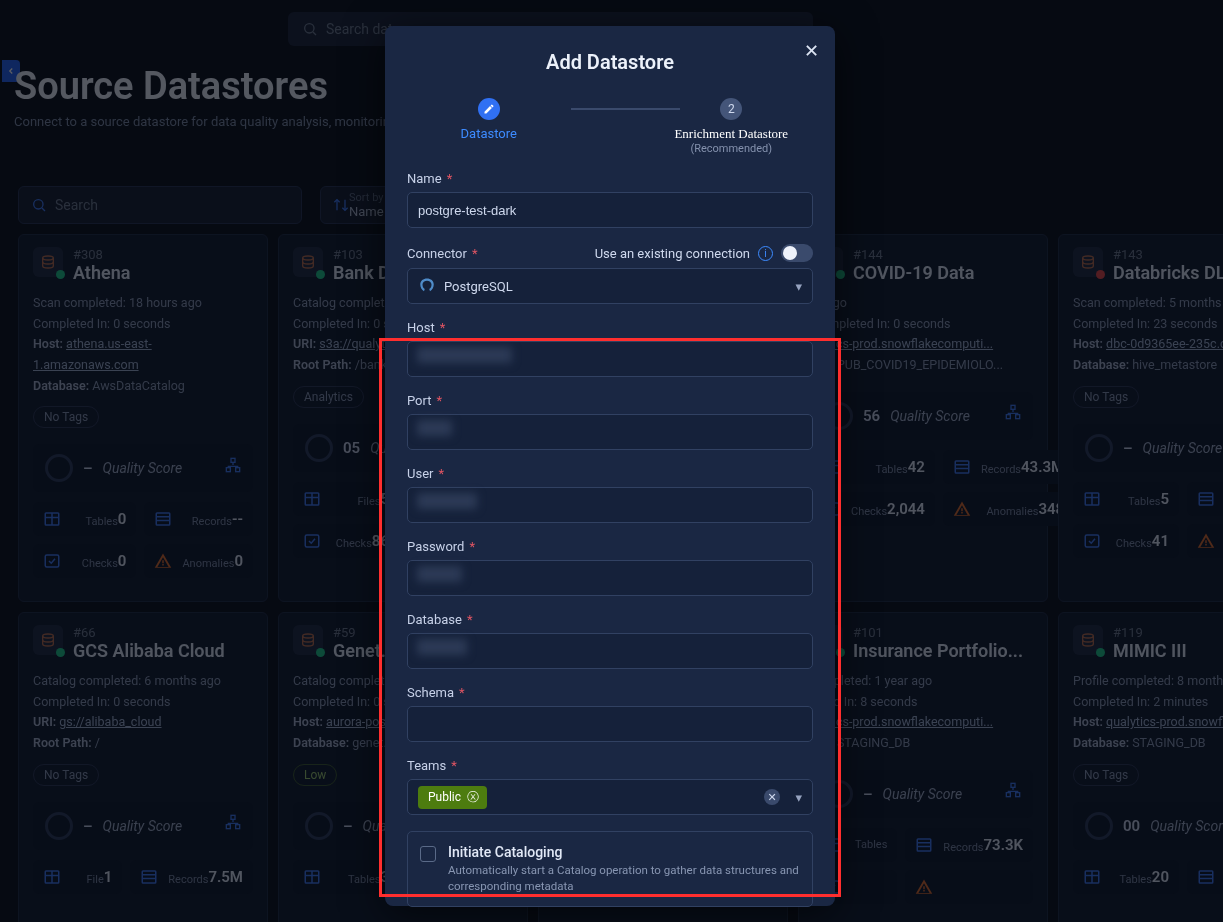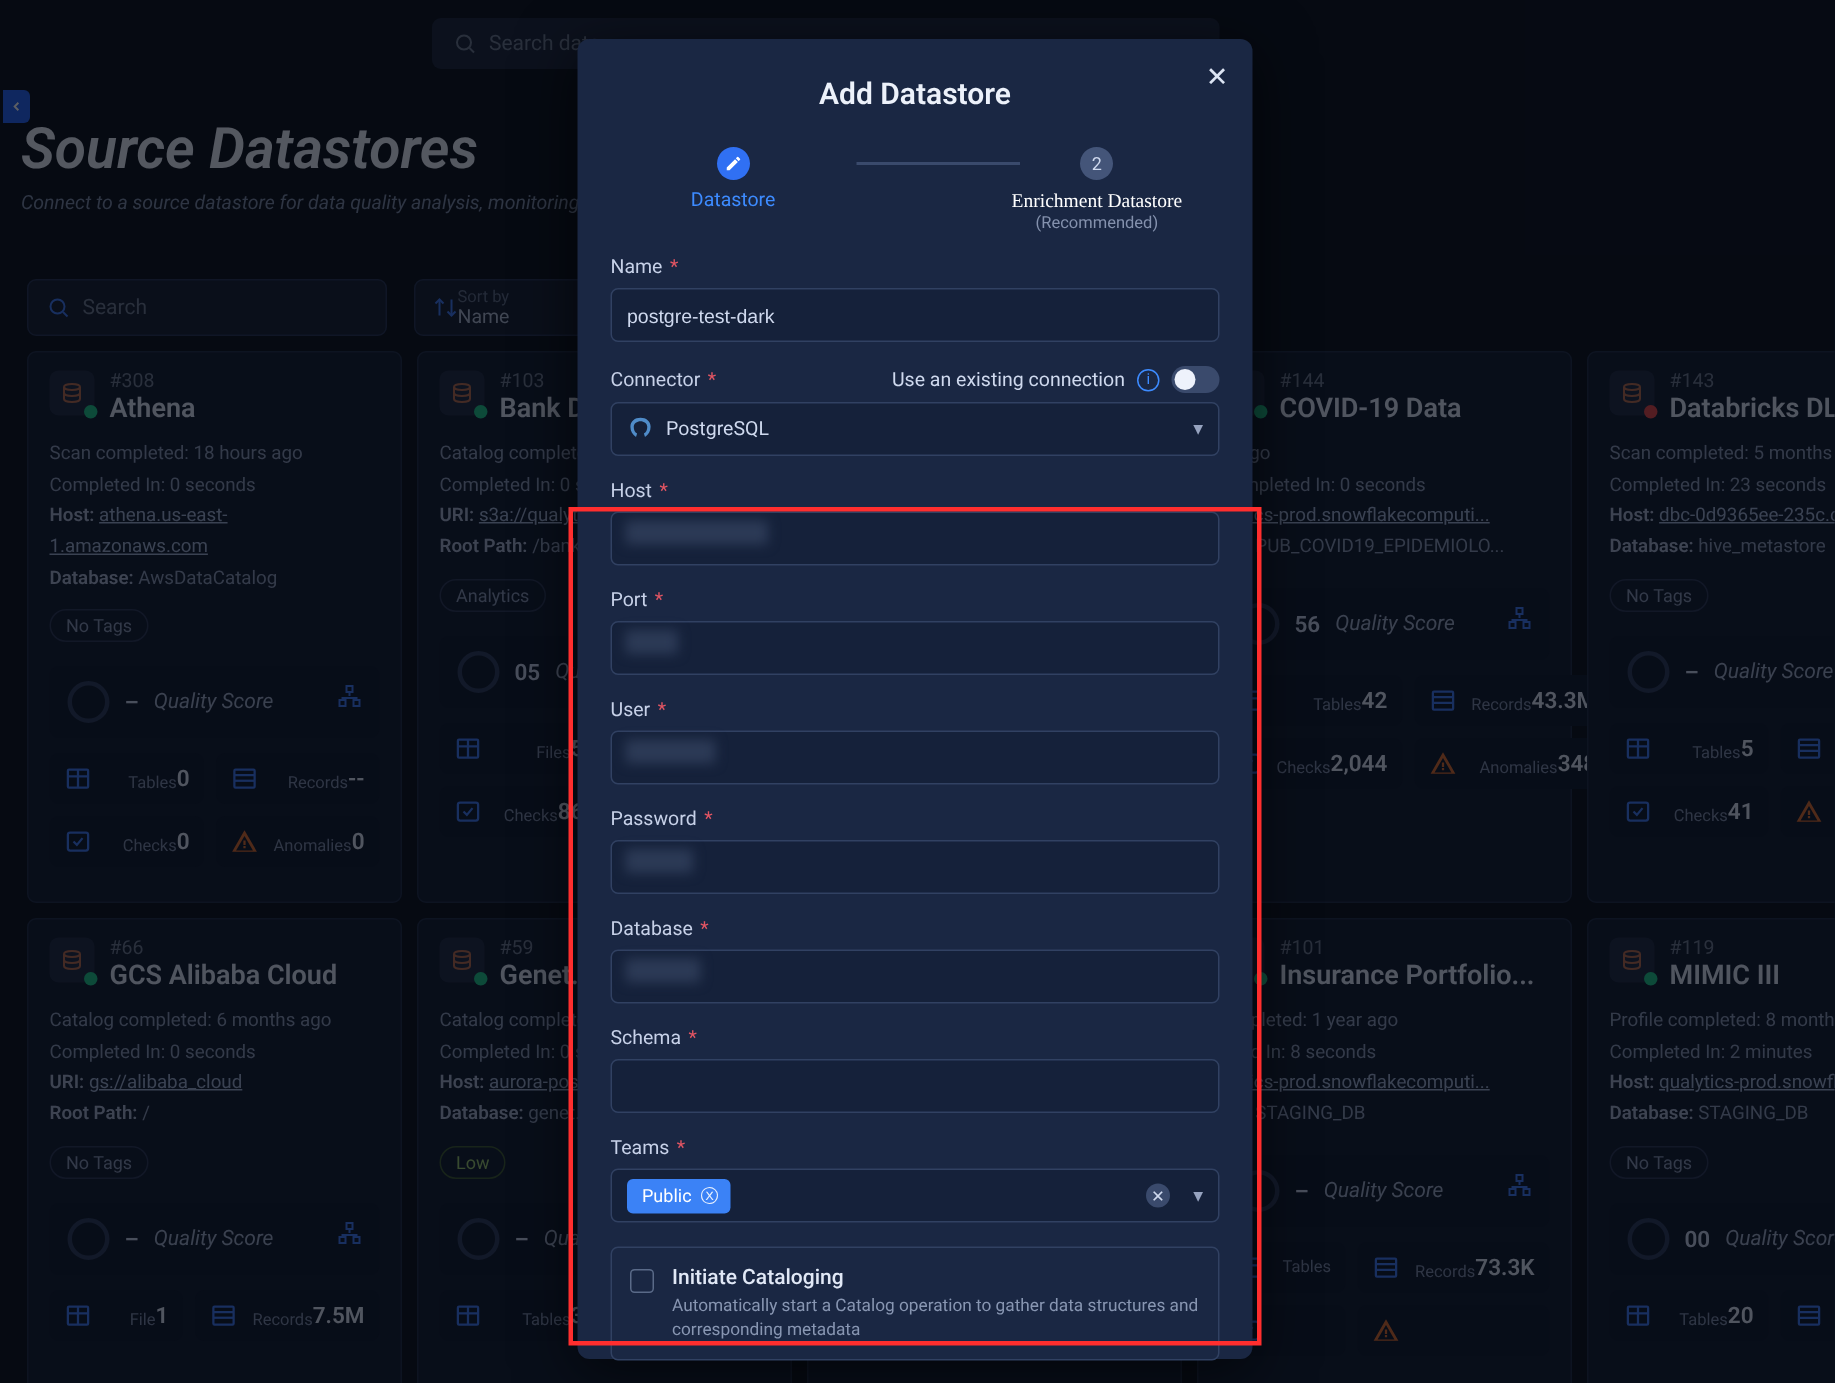--- a/index.html
+++ b/index.html
@@ -41,45 +41,44 @@
   top: 60px; left: 2px;
   width: 18px; height: 22px;
   background: #2462f2;
   border-radius: 0 4px 4px 0;
   color: #fff;
   display:flex;align-items:center;justify-content:center;
 }
 
 .page-header {
   position: absolute;
-  top: 78px;
+  top: 64px;
   left: 14px;
   right: 14px;
-  font-style: italic;
 }
 .page-header h1 {
   font-size: 38px;
   color: #e9eef7;
   font-weight: 600;
 }
 .page-header p {
   margin-top: 6px;
   font-size: 13px;
   color: #7b89a3;
 }
 
 .filters {
   position: absolute;
   top: 186px;
   left: 18px;
   display: flex;
   gap: 18px;
 }
 .filter-search {
-  width: 240px;
+  width: 284px;
   height: 38px;
   background: #141d30;
   border: 1px solid #253250;
   border-radius: 6px;
   display:flex;
   align-items:center;
   padding: 0 12px;
   color: #6e7a8e;
 }
 .filter-sort {
@@ -243,21 +242,21 @@
   top: 312px;
   width: 462px;
   height: 559px;
   pointer-events:none;
 }
 .blur-fill{
   position:absolute; height:16px; background:#2c3a56; border-radius:2px; filter:blur(4px);
 }
 
 .chip-box{display:flex;align-items:center;gap:6px;position:relative;}
-.chip{background:#3b82f6;color:#fff;padding:3px 8px 3px 10px;border-radius:4px;font-size:12px;display:inline-flex;align-items:center;gap:6px;}
+.chip{background:#4d7c0f;color:#fff;padding:3px 8px 3px 10px;border-radius:4px;font-size:12px;display:inline-flex;align-items:center;gap:6px;}
 .chip .x{font-size:12px;opacity:.9;}
 .chip-clear{position:absolute;right:32px;top:50%;transform:translateY(-50%);
   width:16px;height:16px;border-radius:50%;background:#3a4a6c;color:#cfd9ee;display:flex;align-items:center;justify-content:center;font-size:11px;}
 .chip-chev{position:absolute;right:10px;top:50%;transform:translateY(-50%);color:#96a3bf;}
 
 .init-box{
   margin-top:16px;
   border:1px solid #314162;
   border-radius:5px;
   padding:12px;

